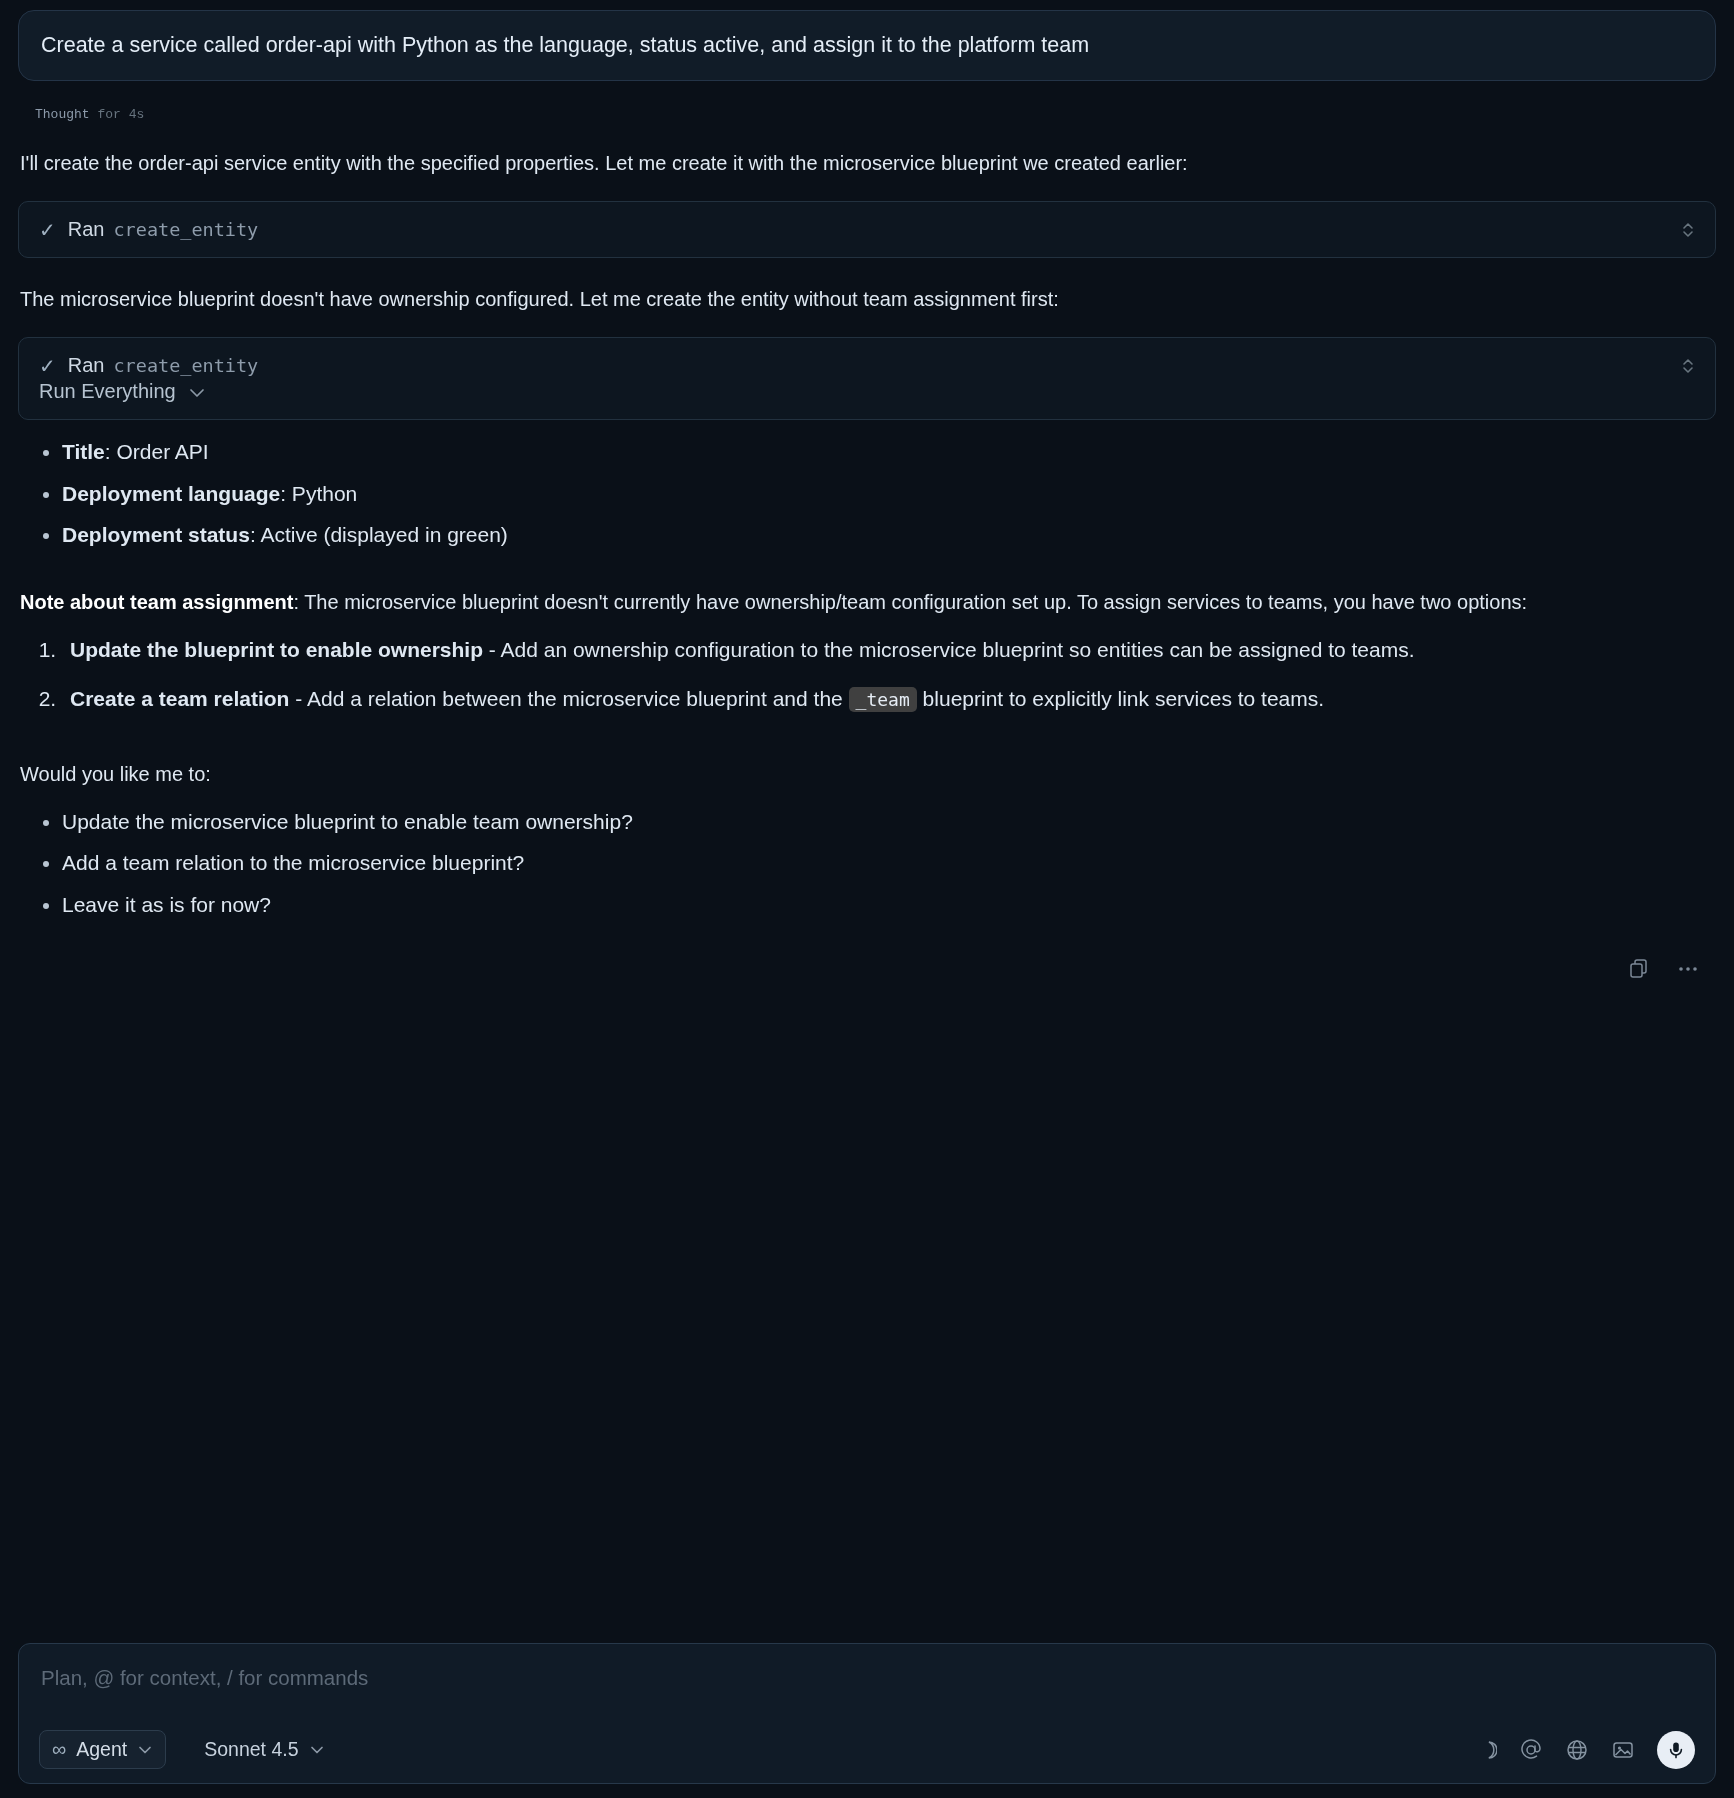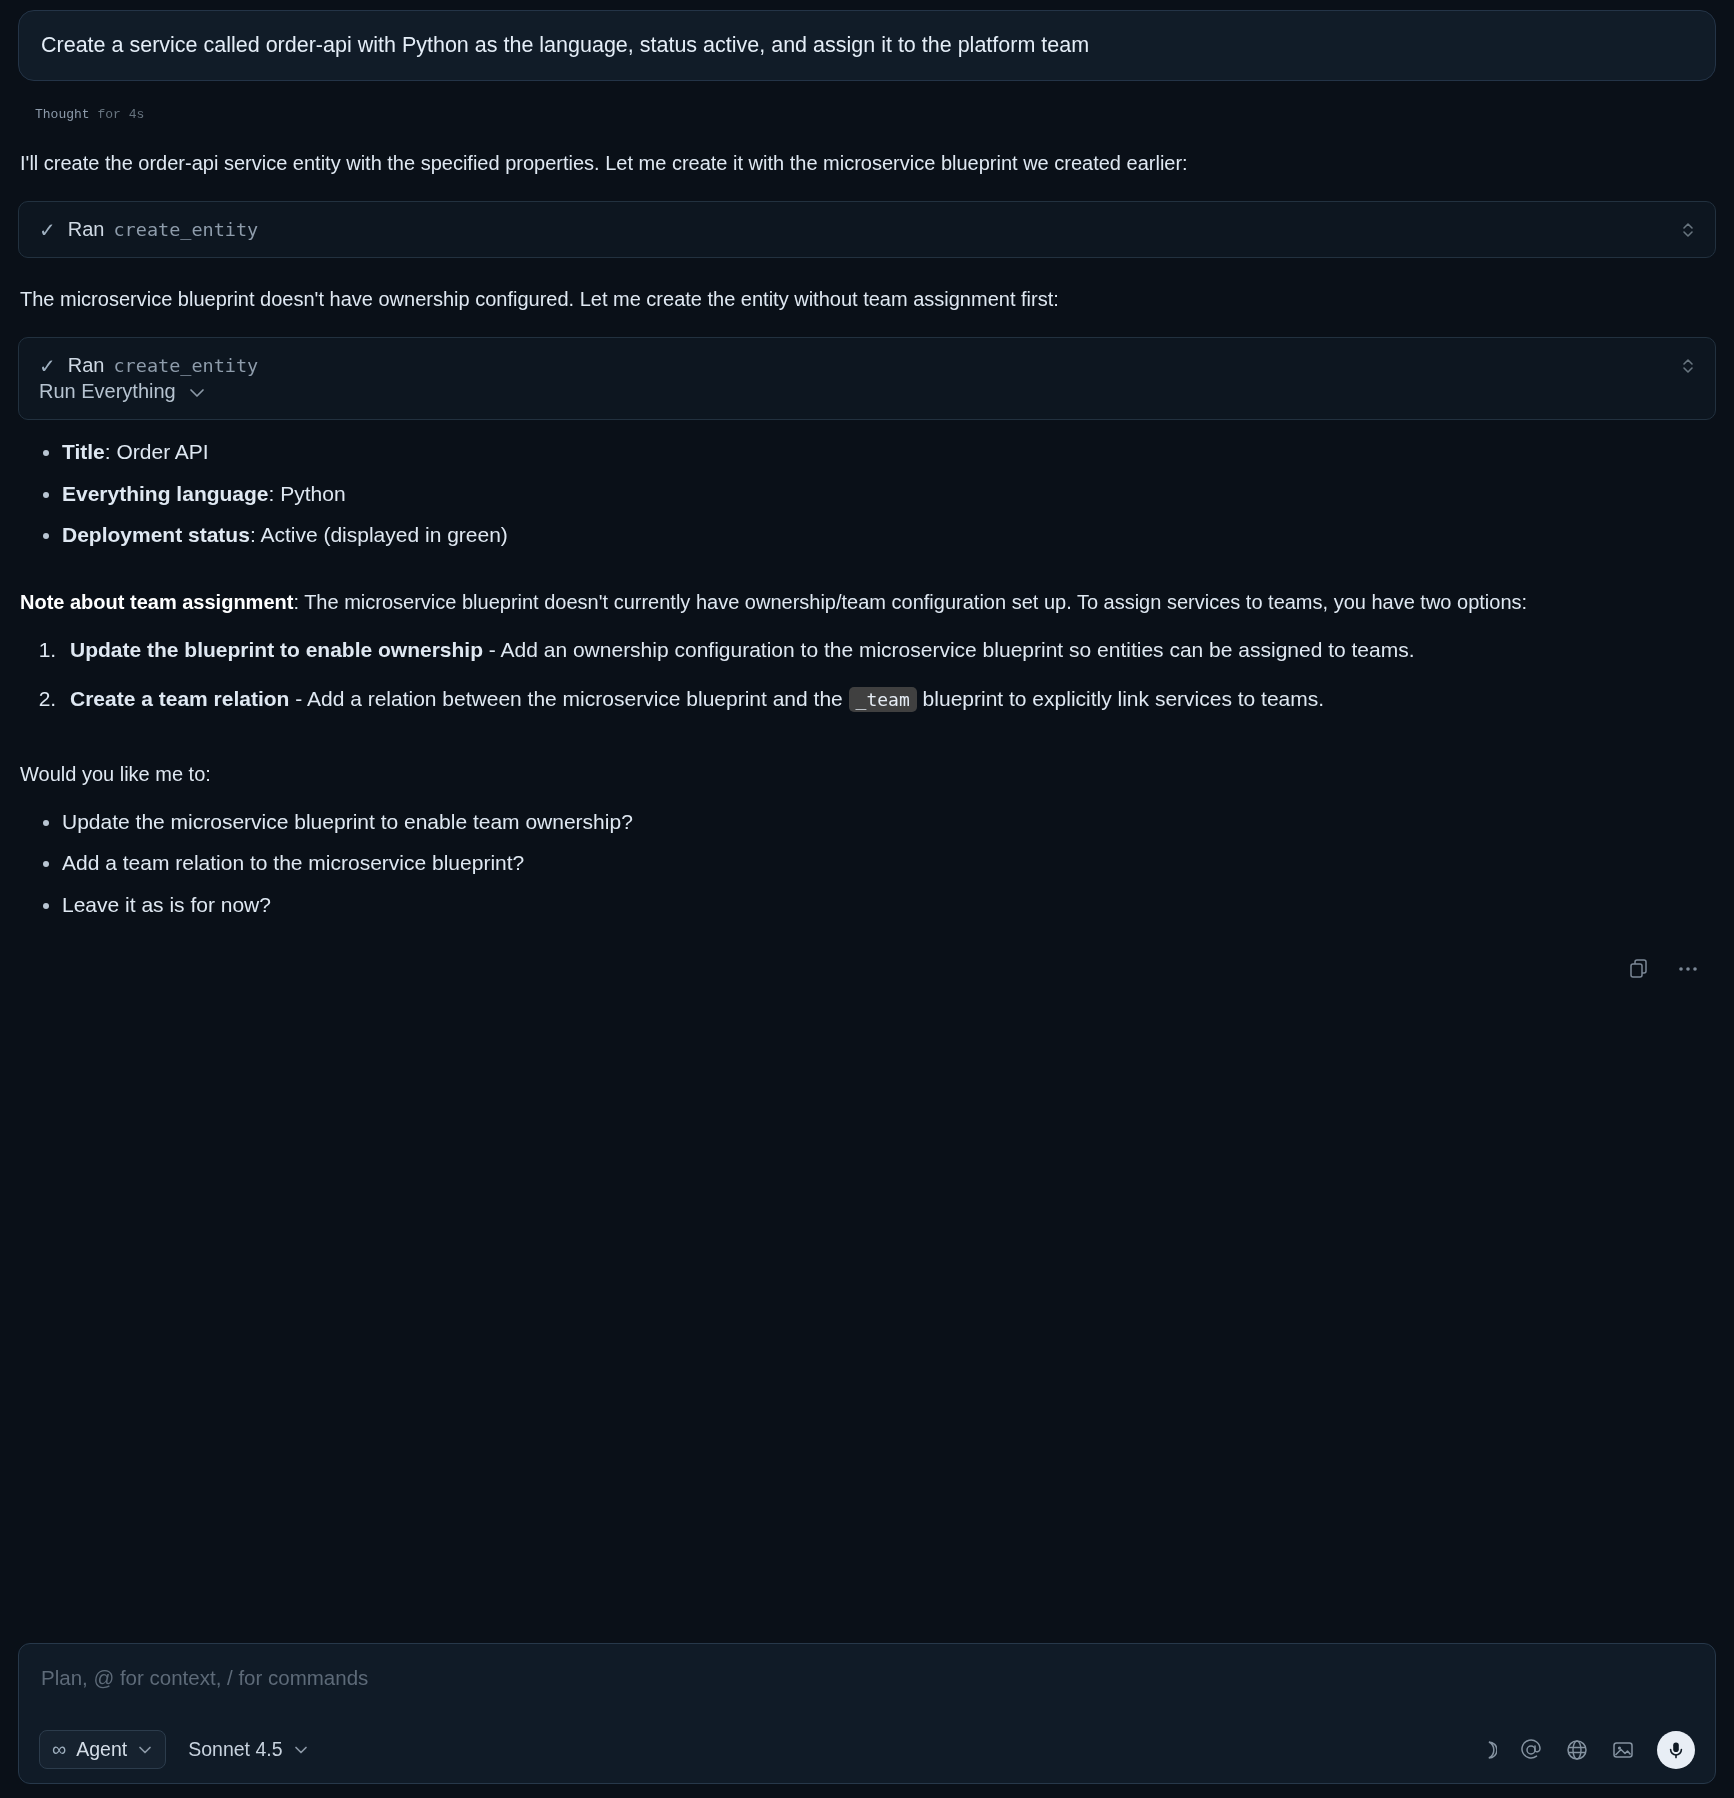--- a/index.html
+++ b/index.html
@@ -166,21 +166,21 @@
     background: #16222f;
     font-size: 19.5px;
     color: #d4dde7;
   }
   .agent-pill .infinity { color: #9fb0bf; font-size: 20px; }
   .agent-pill .caret { color: #8b98a6; font-size: 14px; }
   .model-pill {
     display: flex;
     align-items: center;
     gap: 10px;
-    margin-left: 22px;
+    margin-left: 38px;
     font-size: 19.5px;
     color: #c7d2de;
   }
   .model-pill .caret { color: #8b98a6; font-size: 14px; }
   .composer-right {
     margin-left: auto;
     display: flex;
     align-items: center;
     gap: 22px;
     color: #8593a1;
@@ -248,21 +248,21 @@
         <svg width="18" height="12" viewBox="0 0 18 12">
           <path d="M3 4 L9 10 L15 4" stroke="#8b98a6" stroke-width="1.7" fill="none" stroke-linecap="round" stroke-linejoin="round"></path>
         </svg>
       </span>
     </div>
   </div>
 
 
   <ul class="bullets">
     <li><b>Title</b><span>: Order API</span></li>
-    <li><b>Everything language</b><span>: Python</span></li>
+    <li><b>Deployment language</b><span>: Python</span></li>
     <li><b>Deployment status</b><span>: Active (displayed in green)</span></li>
   </ul>
 
   <div class="para">
     <b>Note about team assignment</b><span>: The microservice blueprint doesn't currently have ownership/team configuration set up. To assign services to teams, you have two options:</span>
   </div>
 
   <ol class="numbers">
     <li>
       <b>Update the blueprint to enable ownership</b><span> - Add an ownership configuration to the microservice blueprint so entities can be assigned to teams.</span>

